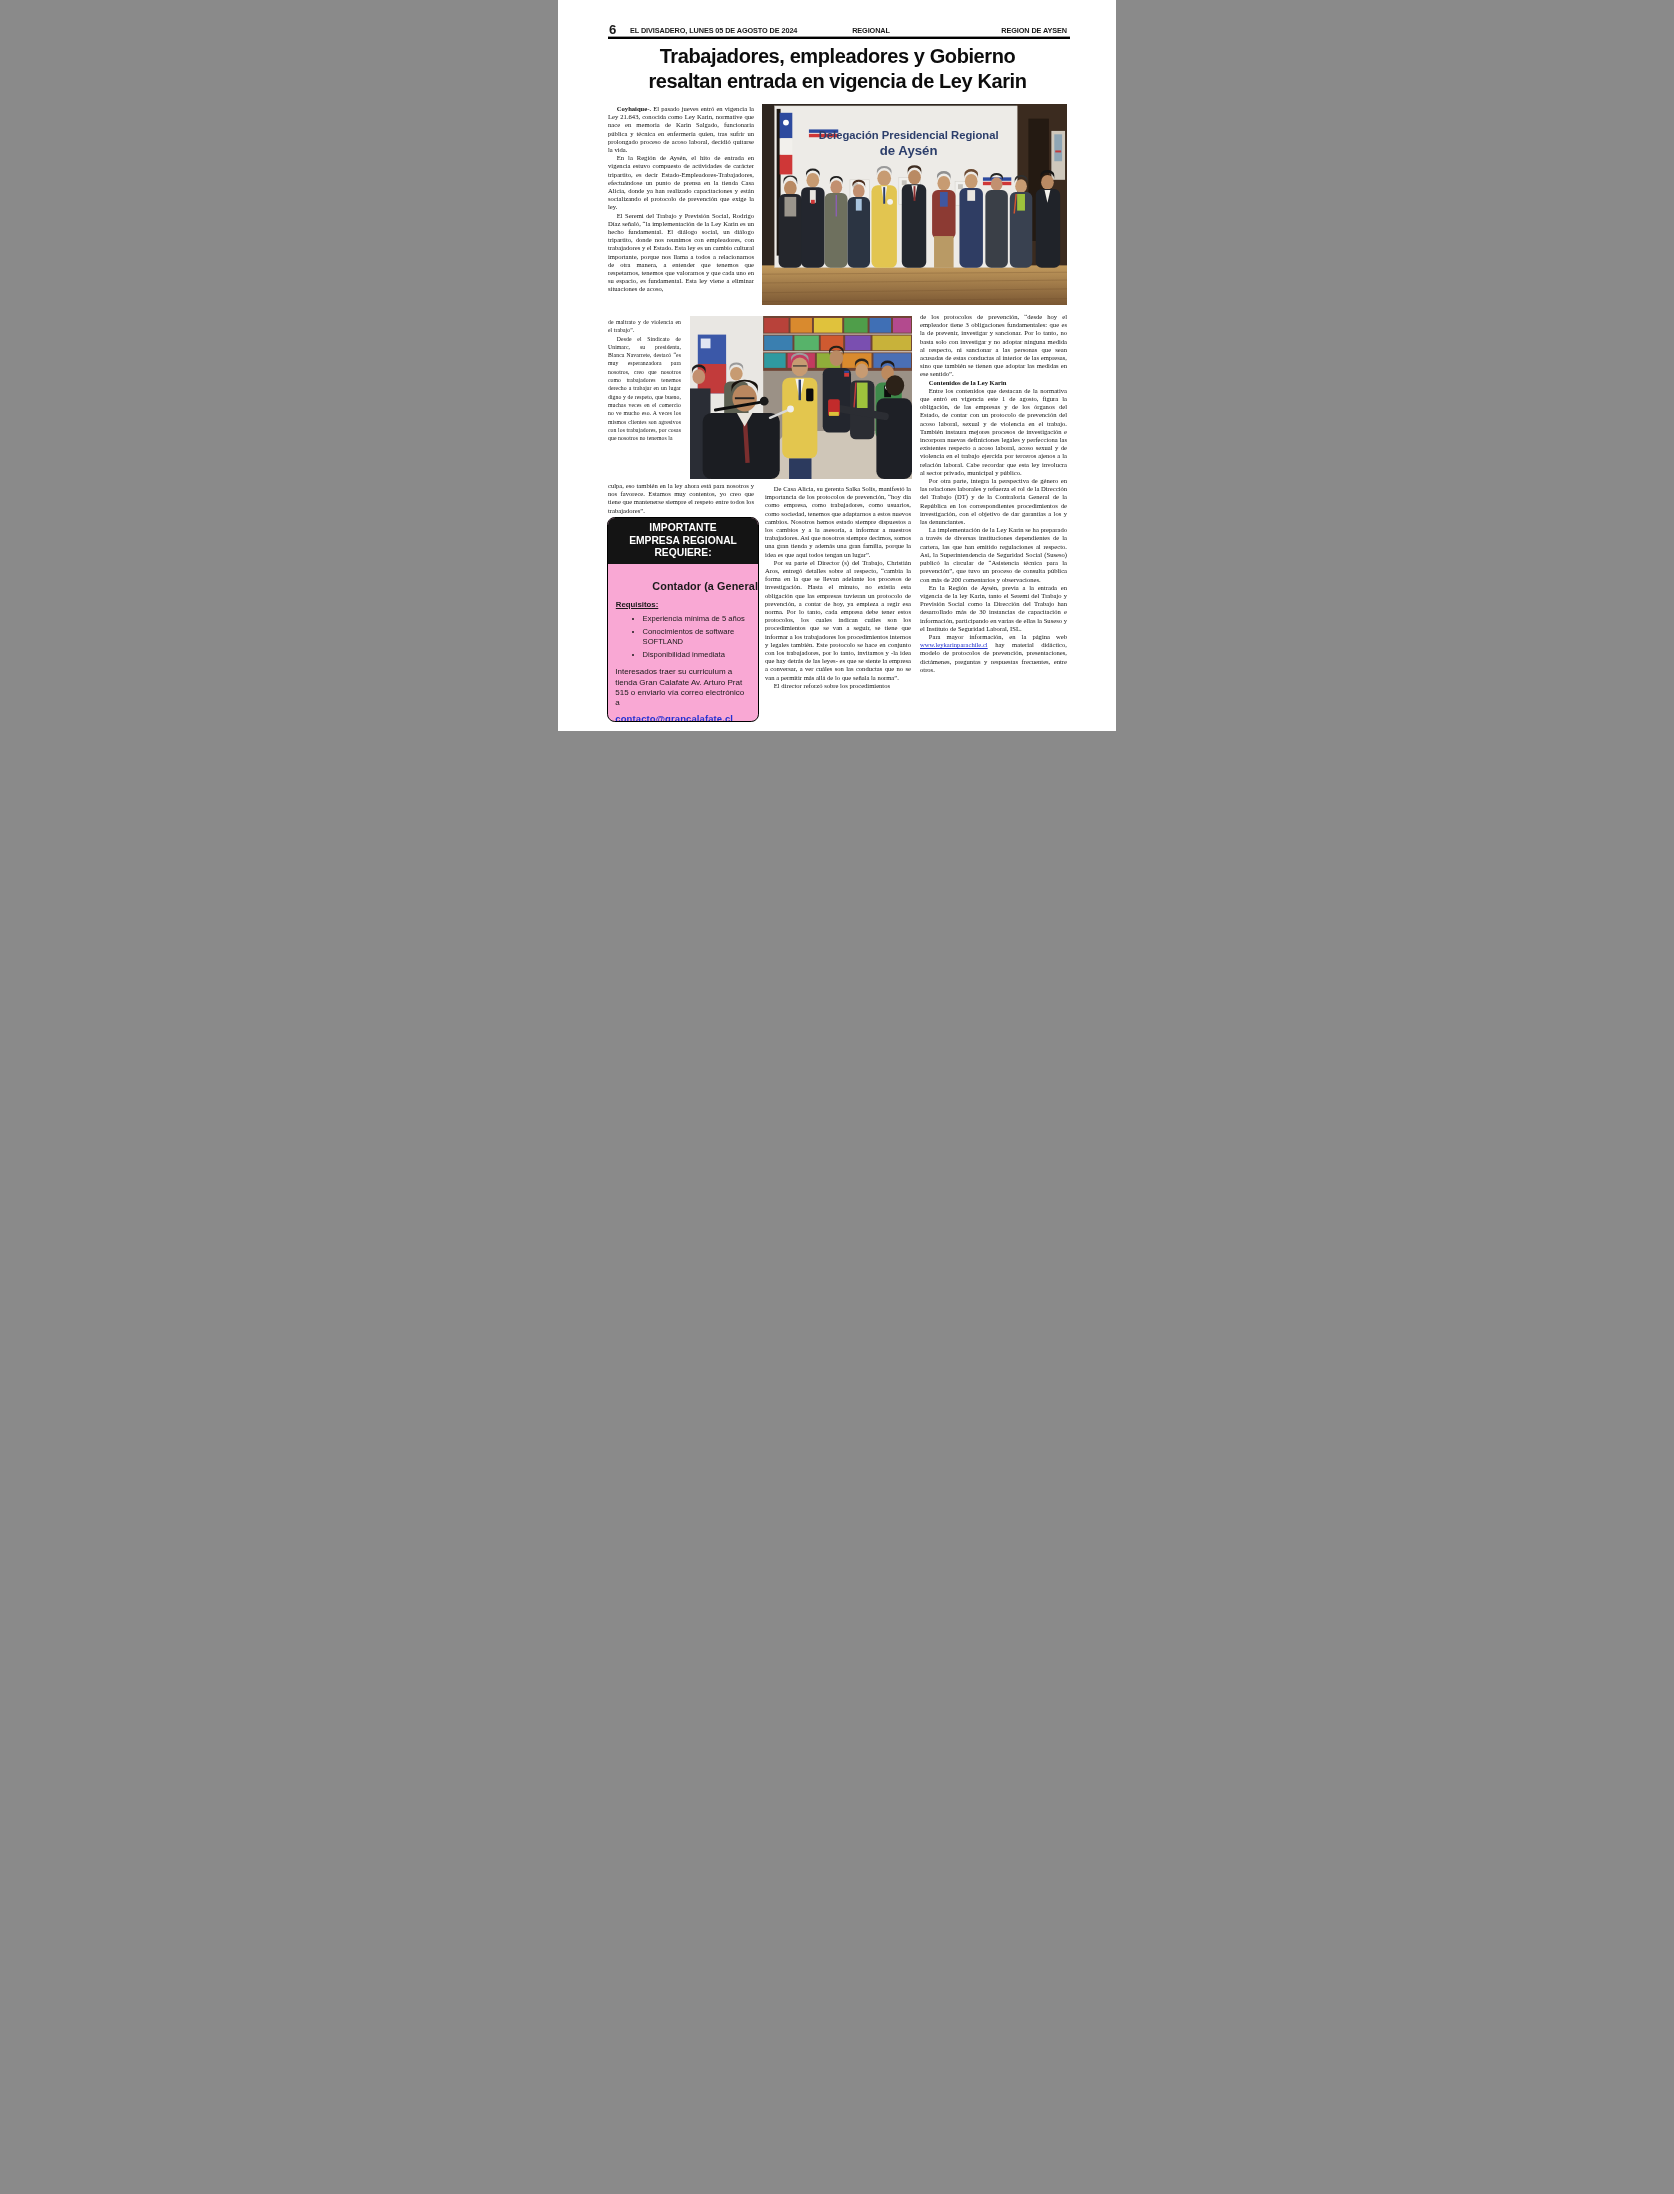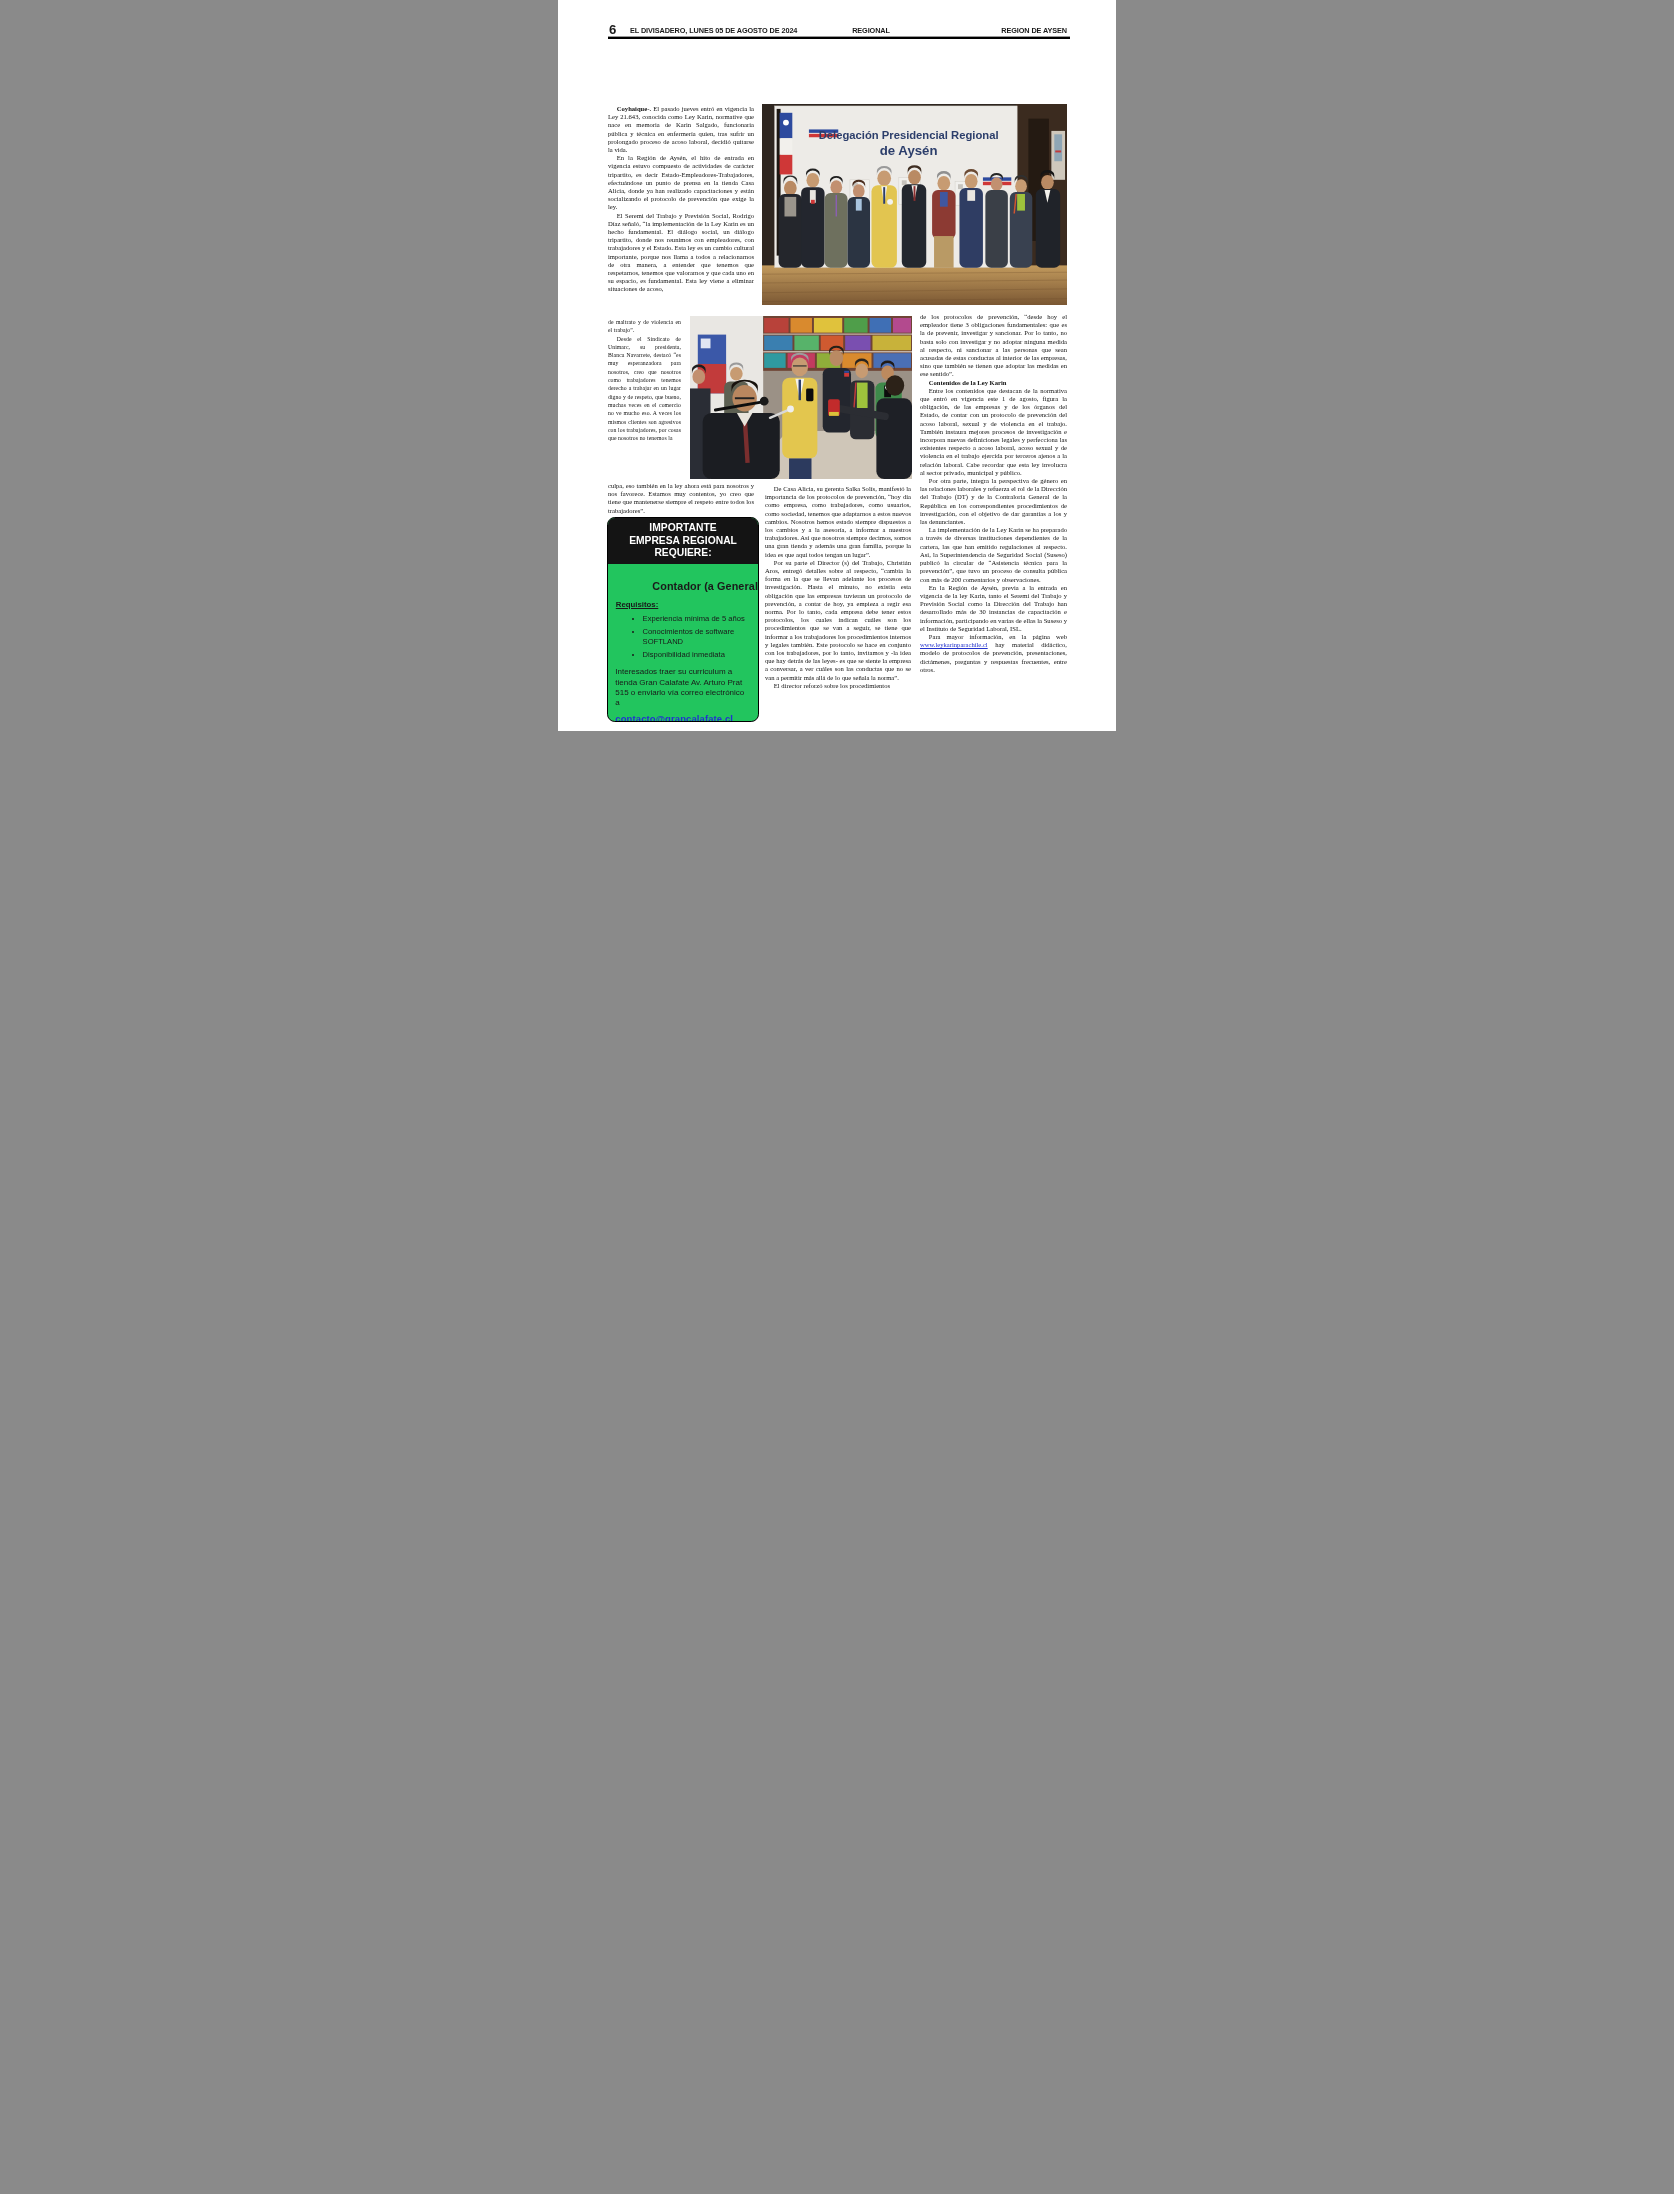--- a/index.html
+++ b/index.html
@@ -30,21 +30,21 @@
   #left-b{left:50px;top:318px;width:73px;}
   #left-b p{font-size:5.7px;line-height:8.3px;letter-spacing:0.1px;}
   #left-c{left:50px;top:482px;width:146px;}
   #mid-col{left:207px;top:485px;width:146px;}
   #right-col{left:362px;top:313px;width:147px;}
   .lead{font-weight:bold;}
   .subhead{font-weight:bold;text-indent:8.8px;}
   a.article-link{color:#2433cc;text-decoration:underline;cursor:pointer;}
   
   .ad{position:absolute;left:49px;top:517px;width:150px;height:203px;border:1.5px solid #000;
-      border-radius:7.8px;overflow:hidden;background:#22c55e;font-family:"Liberation Sans",sans-serif;color:#1a1a1a;}
+      border-radius:7.8px;overflow:hidden;background:#f9a8d4;font-family:"Liberation Sans",sans-serif;color:#1a1a1a;}
   .ad-head{background:#141414;color:#fff;text-align:center;font-weight:bold;
            font-size:10.3px;line-height:12.2px;padding:4.4px 2px 4.9px 2px;}
   .ad-title{font-weight:bold;font-size:10.8px;text-align:right;margin-top:16px;letter-spacing:0.1px;}
   .ad-req{font-weight:bold;font-size:7.8px;text-decoration:underline;margin:7.8px 0 2.9px 7.8px;}
   .ad ul{margin:4.9px 0 0 0;padding-left:18.6px;}
   .ad li{font-size:7.6px;line-height:10.3px;margin-bottom:2.9px;margin-left:16px;}
   .ad-contact{font-size:8px;line-height:10.3px;margin:6.8px 7.3px 0 7.3px;}
   .ad-email{display:inline-block;color:#2230d2;font-weight:bold;font-size:9.5px;
             text-decoration:underline;margin:4.9px 7.3px 0 7.3px;letter-spacing:0.1px;}
 </style>
@@ -53,20 +53,24 @@
 
 <div class="page">
 
   <div class="hdr hdr-num">6</div>
   <div class="hdr hdr-mast">EL DIVISADERO, LUNES 05 DE AGOSTO DE 2024</div>
   <div class="hdr hdr-sec">REGIONAL</div>
   <div class="hdr hdr-reg">REGION DE AYSEN</div>
   <div class="rule-thin"></div>
   <div class="rule-thick"></div>
 
+  <div class="headline">
+    <div>Trabajadores, empleadores y Gobierno</div>
+    <div>resaltan entrada en vigencia de Ley Karin</div>
+  </div>
 
   <div class="photo" id="photo1">
     <svg viewBox="0 0 624 411" preserveAspectRatio="none">
       <defs>
         <linearGradient id="wood1" x1="0" y1="0" x2="0" y2="1">
           <stop offset="0" stop-color="#c29a5d"></stop>
             <stop offset="1" stop-color="#7a5733"></stop>
         </linearGradient>
       </defs>
       <rect width="624" height="411" fill="#2e2620"></rect>

